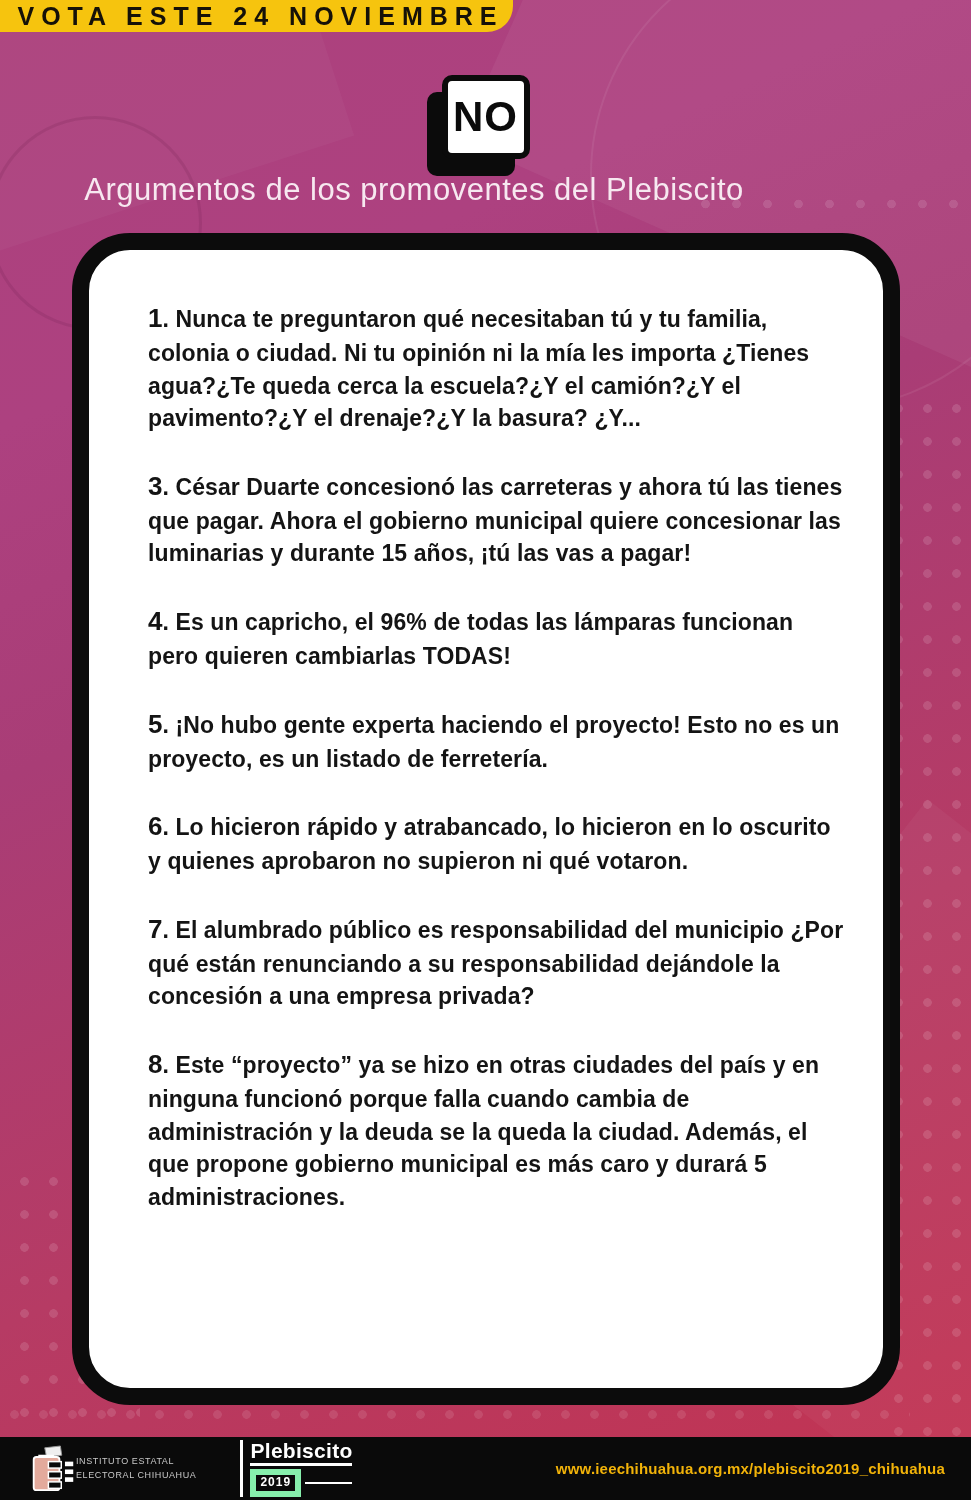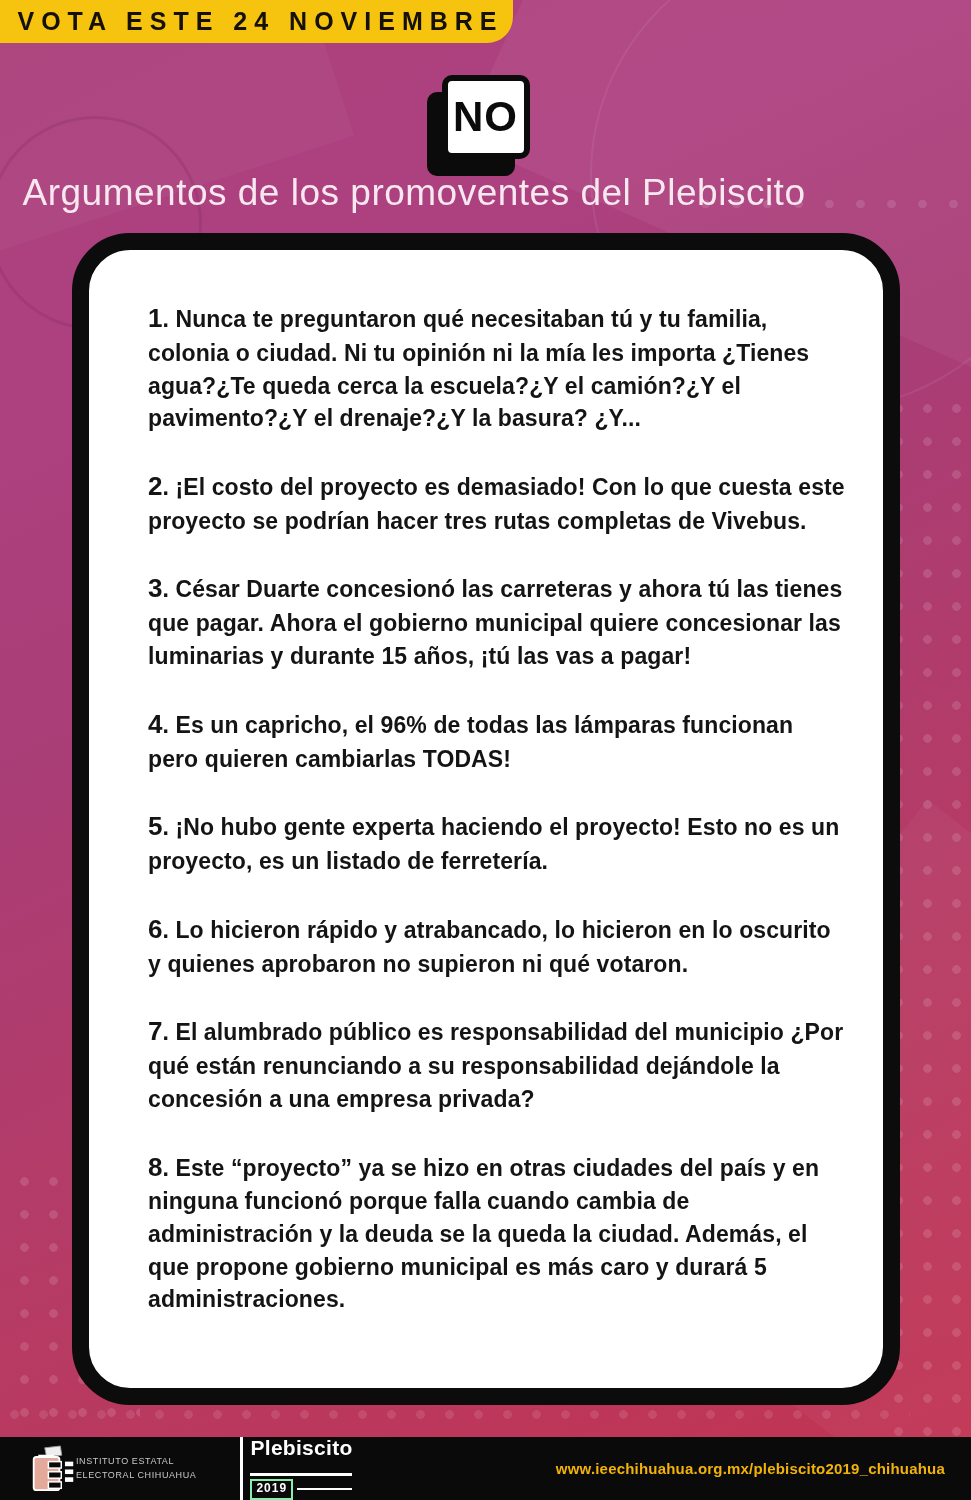--- a/index.html
+++ b/index.html
@@ -35,21 +35,21 @@
     background-size:29px 33px;
   }
   .dots-right  { left:884px; top:392px; width:87px; height:1046px; }
   .dots-bl     { left:10px;  top:1165px; width:130px; height:272px; }
   .dots-bottom { left:0px;   top:1398px; width:910px; height:40px; opacity:.8; }
   .dots-row    { left:690px; top:190px; width:281px; height:24px;
                  background-size:31px 28px; opacity:.9; }
 
   
   .banner {
-    position:absolute; left:0; top:0; width:513px; height:43px;
+    position:absolute; left:0; top:0; width:513px; height:32px;
     background:#f6c40e; border-radius:0 0 26px 0;
     display:flex; align-items:center; justify-content:center;
   }
   .banner span {
     color:#151108; font-weight:700; font-size:25px; letter-spacing:7px;
     padding-left:8px; white-space:nowrap;
   }
 
   
   .header {
@@ -64,21 +64,21 @@
     width:88px; height:84px; background:#ffffff;
     border:6px solid #0b0b0b; border-radius:10px;
     box-shadow:-15px 17px 0 #0b0b0b;
     display:flex; align-items:center; justify-content:center;
     margin-bottom:10px;
   }
   .no-badge span { color:#0b0b0b; font-size:42px; font-weight:700; letter-spacing:1px; }
 
   .subtitle {
     position:absolute; left:0; top:172px; width:828px;
-    text-align:center; color:#f7e8f0; font-size:37px; font-weight:400;
+    text-align:center; color:#f7e8f0; font-size:31px; font-weight:400;
     letter-spacing:.5px;
   }
 
   
   .card {
     position:absolute; left:72px; top:233px; width:828px; height:1172px;
     background:#ffffff; border:17px solid #0c0c0c; border-radius:58px;
     padding:50px 34px 0 59px; overflow:hidden;
   }
   .card p {
@@ -94,26 +94,26 @@
     padding:0 26px 0 30px;
   }
   .iee-logo { display:flex; align-items:center; gap:0; }
   .iee-text { color:#c9c9c9; font-size:9px; letter-spacing:.6px; line-height:1.5; }
   .pleb-logo {
     margin-left:44px; border-left:3px solid #ffffff; padding-left:7px;
     display:flex; flex-direction:column; width:112px;
   }
   .pleb-name {
     color:#ffffff; font-weight:700; font-size:21px; line-height:1;
-    border-bottom:3px solid #ffffff; padding-bottom:15px; letter-spacing:.3px;
+    border-bottom:3px solid #ffffff; padding-bottom:2px; letter-spacing:.3px;
   }
   .pleb-year-row { display:flex; align-items:center; margin-top:3px; }
   .pleb-year {
     color:#ffffff; font-weight:700; font-size:12px; letter-spacing:1px;
-    border:2px solid #86efac; padding:0 4px 2px 4px; line-height:1.2;
+    border:6px solid #86efac; padding:0 4px 2px 4px; line-height:1.2;
   }
   .pleb-line { flex:1; height:2px; background:#ffffff; margin-left:4px; }
   .footer-url {
     margin-left:auto; color:#f2b309; font-weight:700; font-size:15px;
     letter-spacing:.2px; white-space:nowrap;
   }
 </style>
 </head>
 <body>
 
@@ -135,21 +135,20 @@
 
   <div class="header">
     <div class="no-badge">
       <span>NO</span>
     </div>
   </div>
   <div class="subtitle">Argumentos de los promoventes del Plebiscito</div>
 
   <div class="card">
     <p><span class="num">1</span><span>. Nunca te preguntaron qué necesitaban tú y tu familia, colonia o ciudad. Ni tu opinión ni la mía les importa ¿Tienes agua?¿Te queda cerca la escuela?¿Y el camión?¿Y el pavimento?¿Y el drenaje?¿Y la basura? ¿Y...</span></p>
-    <p><span class="num">2</span><span>. ¡El costo del proyecto es demasiado! Con lo que cuesta este proyecto se podrían hacer tres rutas completas de Vivebus.</span></p>
     <p><span class="num">3</span><span>. César Duarte concesionó las carreteras y ahora tú las tienes que pagar. Ahora el gobierno municipal quiere concesionar las luminarias y durante 15 años, ¡tú las vas a pagar!</span></p>
     <p><span class="num">4</span><span>. Es un capricho, el 96% de todas las lámparas funcionan pero quieren cambiarlas TODAS!</span></p>
     <p><span class="num">5</span><span>. ¡No hubo gente experta haciendo el proyecto! Esto no es un proyecto, es un listado de ferretería.</span></p>
     <p><span class="num">6</span><span>. Lo hicieron rápido y atrabancado, lo hicieron en lo oscurito y quienes aprobaron no supieron ni qué votaron.</span></p>
     <p><span class="num">7</span><span>. El alumbrado público es responsabilidad del municipio ¿Por qué están renunciando a su responsabilidad dejándole la concesión a una empresa privada?</span></p>
     <p><span class="num">8</span><span>. Este “proyecto” ya se hizo en otras ciudades del país y en ninguna funcionó porque falla cuando cambia de administración y la deuda se la queda la ciudad. Además, el que propone gobierno municipal es más caro y durará 5 administraciones.</span></p>
 
   </div>
 
   <div class="footer">

